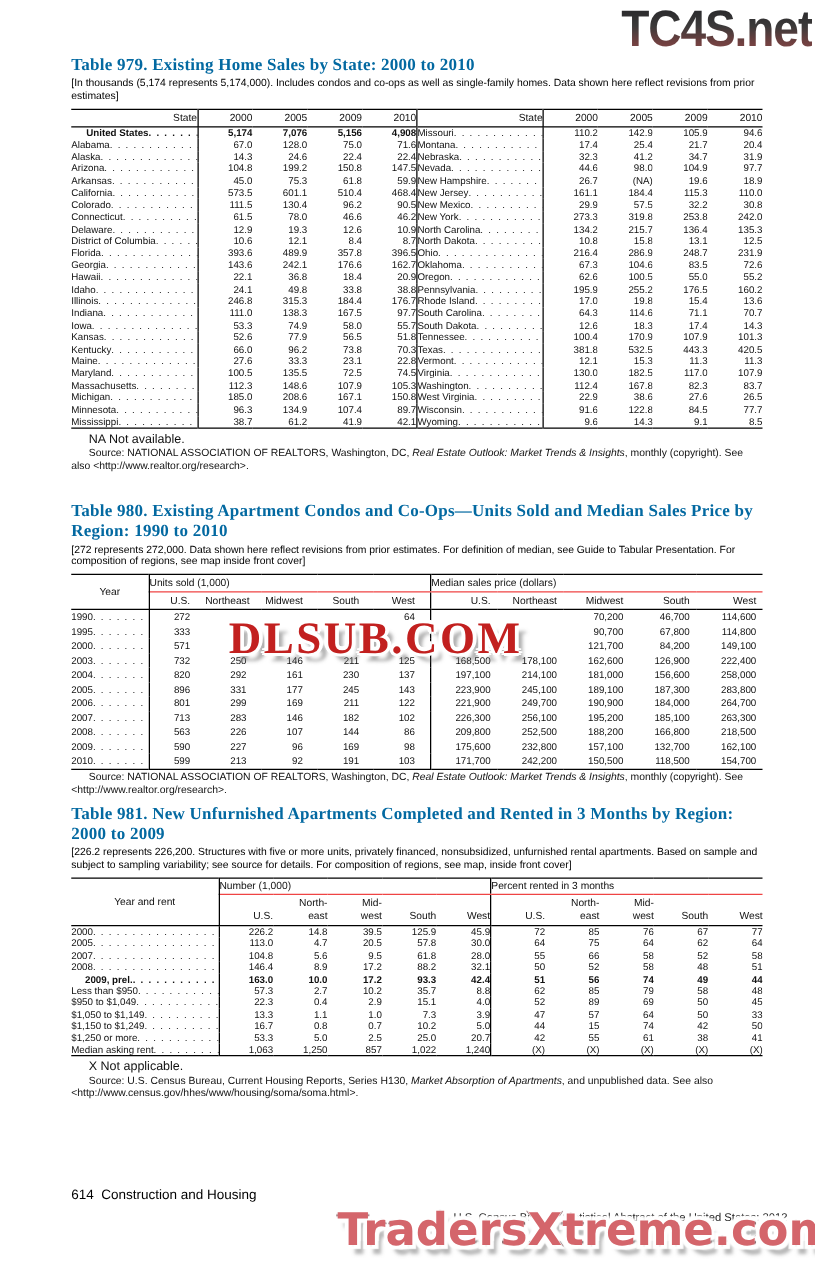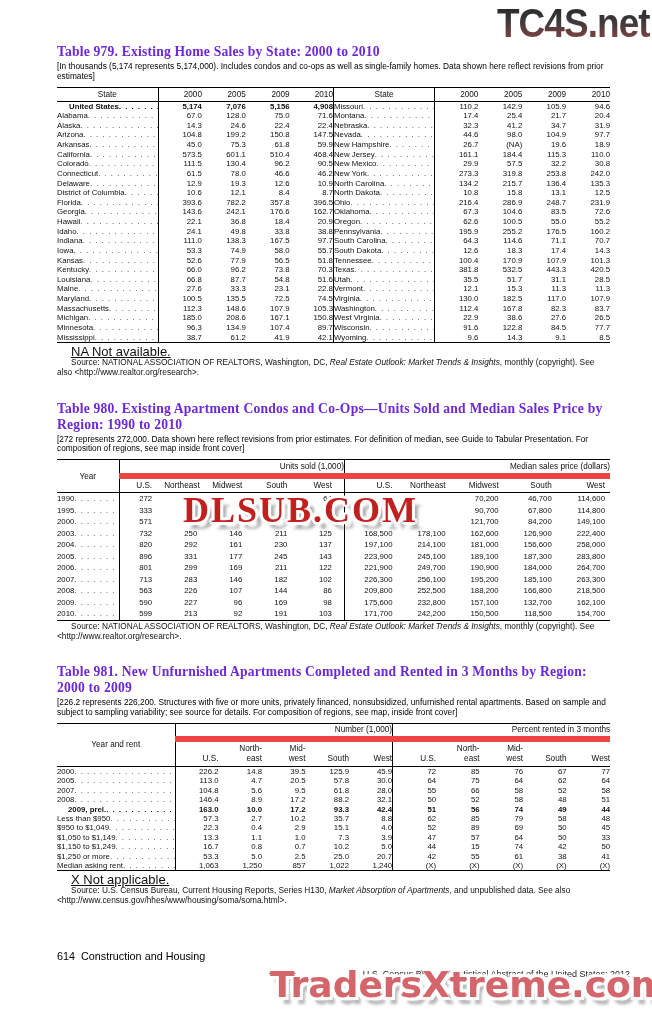--- a/index.html
+++ b/index.html
@@ -1,50 +1,50 @@
 <!DOCTYPE html>
 <html><head>
 <meta charset="utf-8">
 <style>
   html,body{margin:0;padding:0;background:#e8e8e8;}
   .page{position:relative;width:652px;height:1024px;background:#fff;overflow:hidden;
         font-family:"Liberation Sans", sans-serif;color:#111;}
   .content{padding:44px 42px 0 57px;}
 
   .tbl-title{font-family:"Liberation Serif", serif;font-weight:700;font-size:13.6px;
-             line-height:16px;letter-spacing:.2px;margin:0 0 2px 0;color:#6d28d9;}
+             line-height:16px;letter-spacing:.2px;margin:0 0 2px 0;color:#0369a1;}
   .tbl-note{font-size:8.3px;line-height:9.8px;margin:1px 0 5px 0;color:#000;}
-  .fn{font-size:13px;line-height:9.8px;margin:4px 0 0 0;text-indent:14px;text-decoration:underline;}
+  .fn{font-size:10px;line-height:9.8px;margin:4px 0 0 0;text-indent:14px;}
   .src{font-size:8.3px;line-height:9.8px;margin:1px 0 0 0;text-indent:14px;}
   .src i{font-family:"Liberation Sans", sans-serif;}
 
   table.t{border-collapse:collapse;table-layout:fixed;width:553px;
           border-top:1.5px solid #000;border-bottom:1.5px solid #000;}
   table.t th{font-weight:400;font-size:8.2px;padding:0;vertical-align:middle;}
   table.t td{padding:0;vertical-align:middle;overflow:hidden;white-space:nowrap;}
   .br{border-right:1px solid #000;}
   .vl{border-left:1px solid #000;}
   thead tr:last-child th, thead th.one{border-bottom:1px solid #000;}
-  th.grp{border-bottom:6px solid #ef4444;text-align:right;}
+  th.grp{border-bottom:1px solid #ef4444;text-align:left;}
   th.ch{text-align:center;}
   th.num-h{text-align:right;padding-right:9px;}
   td.num{text-align:right;font-size:7.8px;padding-right:9px;}
   td.lbl{font-size:7.8px;}
   .lbl{display:table-cell;}
   .lbl .txt{white-space:nowrap;}
   .lbl .dots{display:inline-block;max-width:100%;overflow:hidden;white-space:nowrap;vertical-align:bottom;}
   .lbl .dots::after{content:" . . . . . . . . . . . . . . . . . . . . . . . . . . . . . . .";letter-spacing:1px;}
   td.bold, .bold{font-weight:700;}
   td.indent .txt{padding-left:11px;}
 
   
   .t979{margin-top:2px;}
   .t979 col.c-lbl{width:98px;}
   .t979 col.c-num{width:42.5px;}
-  .t979 thead th{height:13px;}
+  .t979 thead th{height:13px;text-align:right;}
   .t979 tbody td{height:9.62px;line-height:9.62px;}
   .t979 td.us-lbl .txt{padding-left:12px;font-weight:700;}
 
   
   .t980 col.c-year{width:62px;}
   .t980 col.c-u{width:45px;}
   .t980 col.c-m{width:53px;}
   .t980 thead th{height:13px;}
   .t980 tbody td{height:11.5px;line-height:11.5px;}
   .t980 .u{padding-right:12px;}
@@ -235,21 +235,21 @@
             <td class="num ">8.7</td>
             <td class="lbl vl br"><span class="txt">North Dakota</span><span class="dots"></span></td>
             <td class="num ">10.8</td>
             <td class="num ">15.8</td>
             <td class="num ">13.1</td>
             <td class="num ">12.5</td>
           </tr>
           <tr>
             <td class="lbl br"><span class="txt">Florida</span><span class="dots"></span></td>
             <td class="num ">393.6</td>
-            <td class="num ">782.2</td>
+            <td class="num ">489.9</td>
             <td class="num ">357.8</td>
             <td class="num ">396.5</td>
             <td class="lbl vl br"><span class="txt">Ohio</span><span class="dots"></span></td>
             <td class="num ">216.4</td>
             <td class="num ">286.9</td>
             <td class="num ">248.7</td>
             <td class="num ">231.9</td>
           </tr>
           <tr>
             <td class="lbl br"><span class="txt">Georgia</span><span class="dots"></span></td>
@@ -281,20 +281,32 @@
             <td class="num ">49.8</td>
             <td class="num ">33.8</td>
             <td class="num ">38.8</td>
             <td class="lbl vl br"><span class="txt">Pennsylvania</span><span class="dots"></span></td>
             <td class="num ">195.9</td>
             <td class="num ">255.2</td>
             <td class="num ">176.5</td>
             <td class="num ">160.2</td>
           </tr>
           <tr>
+            <td class="lbl br"><span class="txt">Illinois</span><span class="dots"></span></td>
+            <td class="num ">246.8</td>
+            <td class="num ">315.3</td>
+            <td class="num ">184.4</td>
+            <td class="num ">176.7</td>
+            <td class="lbl vl br"><span class="txt">Rhode Island</span><span class="dots"></span></td>
+            <td class="num ">17.0</td>
+            <td class="num ">19.8</td>
+            <td class="num ">15.4</td>
+            <td class="num ">13.6</td>
+          </tr>
+          <tr>
             <td class="lbl br"><span class="txt">Indiana</span><span class="dots"></span></td>
             <td class="num ">111.0</td>
             <td class="num ">138.3</td>
             <td class="num ">167.5</td>
             <td class="num ">97.7</td>
             <td class="lbl vl br"><span class="txt">South Carolina</span><span class="dots"></span></td>
             <td class="num ">64.3</td>
             <td class="num ">114.6</td>
             <td class="num ">71.1</td>
             <td class="num ">70.7</td>
@@ -327,32 +339,20 @@
             <td class="lbl br"><span class="txt">Kentucky</span><span class="dots"></span></td>
             <td class="num ">66.0</td>
             <td class="num ">96.2</td>
             <td class="num ">73.8</td>
             <td class="num ">70.3</td>
             <td class="lbl vl br"><span class="txt">Texas</span><span class="dots"></span></td>
             <td class="num ">381.8</td>
             <td class="num ">532.5</td>
             <td class="num ">443.3</td>
             <td class="num ">420.5</td>
-          </tr>
-          <tr>
-            <td class="lbl br"><span class="txt">Louisiana</span><span class="dots"></span></td>
-            <td class="num ">66.8</td>
-            <td class="num ">87.7</td>
-            <td class="num ">54.8</td>
-            <td class="num ">51.6</td>
-            <td class="lbl vl br"><span class="txt">Utah</span><span class="dots"></span></td>
-            <td class="num ">35.5</td>
-            <td class="num ">51.7</td>
-            <td class="num ">31.1</td>
-            <td class="num ">28.5</td>
           </tr>
           <tr>
             <td class="lbl br"><span class="txt">Maine</span><span class="dots"></span></td>
             <td class="num ">27.6</td>
             <td class="num ">33.3</td>
             <td class="num ">23.1</td>
             <td class="num ">22.8</td>
             <td class="lbl vl br"><span class="txt">Vermont</span><span class="dots"></span></td>
             <td class="num ">12.1</td>
             <td class="num ">15.3</td>
@@ -603,21 +603,21 @@
             <td class="num m">242,200</td>
             <td class="num m">150,500</td>
             <td class="num m">118,500</td>
             <td class="num m">154,700</td>
           </tr>
         </tbody>
     </table>
 
     <p class="src"><span>Source: NATIONAL ASSOCIATION OF REALTORS, Washington, DC, </span><i>Real Estate Outlook: Market Trends &amp; Insights</i><span>, monthly (copyright). See &lt;http://www.realtor.org/research&gt;.</span></p>
 
-    <h2 class="tbl-title" style="margin-top:23px;">Table 981. New Unfurnished Apartments Completed and Rented in 3 Months by Region: 2000 to 2009</h2>
+    <h2 class="tbl-title" style="margin-top:7px;">Table 981. New Unfurnished Apartments Completed and Rented in 3 Months by Region: 2000 to 2009</h2>
     <p class="tbl-note">[226.2 represents 226,200. Structures with five or more units, privately financed, nonsubsidized, unfurnished rental apartments. Based on sample and subject to sampling variability; see source for details. For composition of regions, see map, inside front cover]</p>
 
     <table class="t t981">
       <colgroup>
         <col class="c-yr">
         <col class="c-n">
           <col class="c-n">
           <col class="c-n">
           <col class="c-n">
           <col class="c-n">

